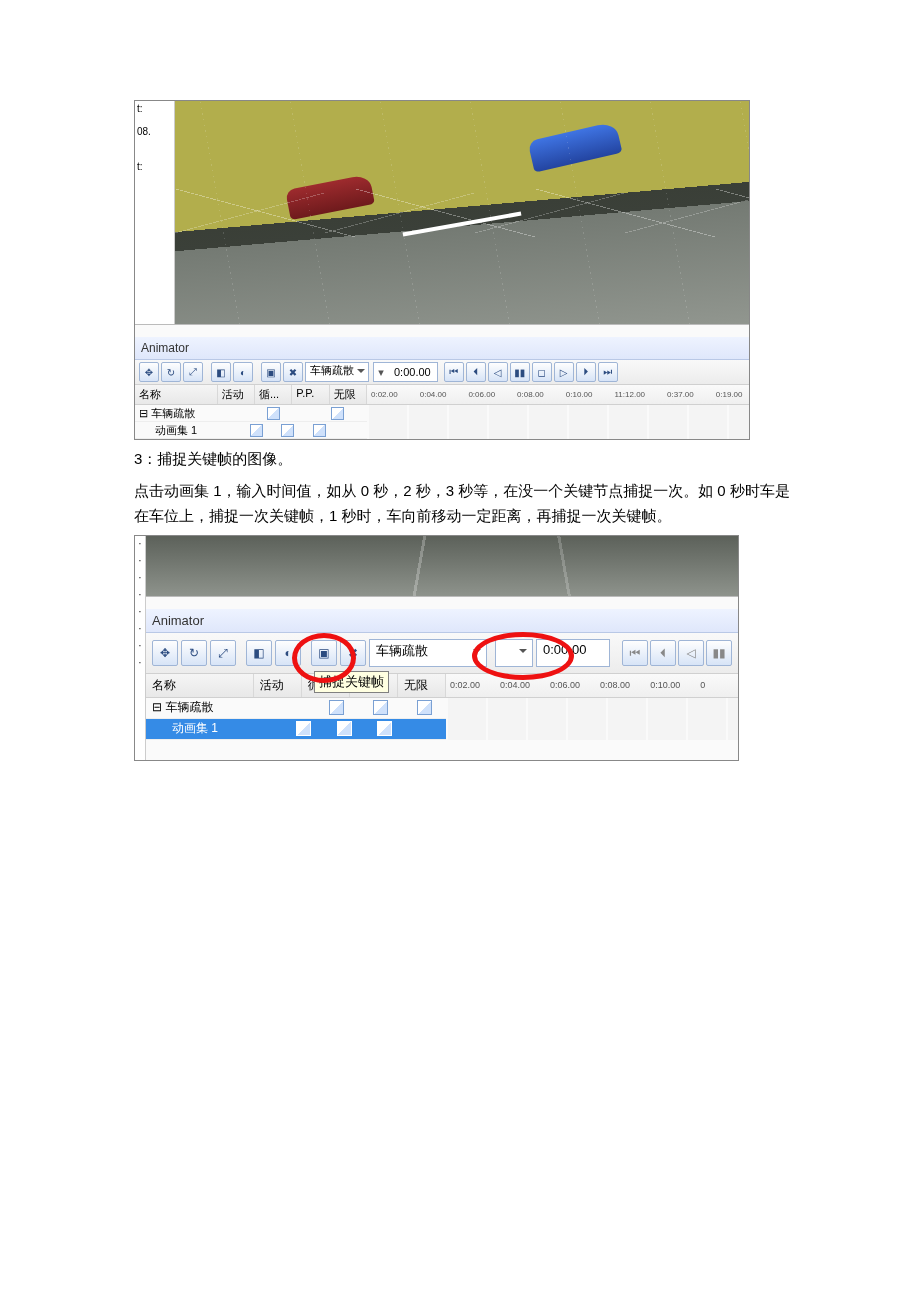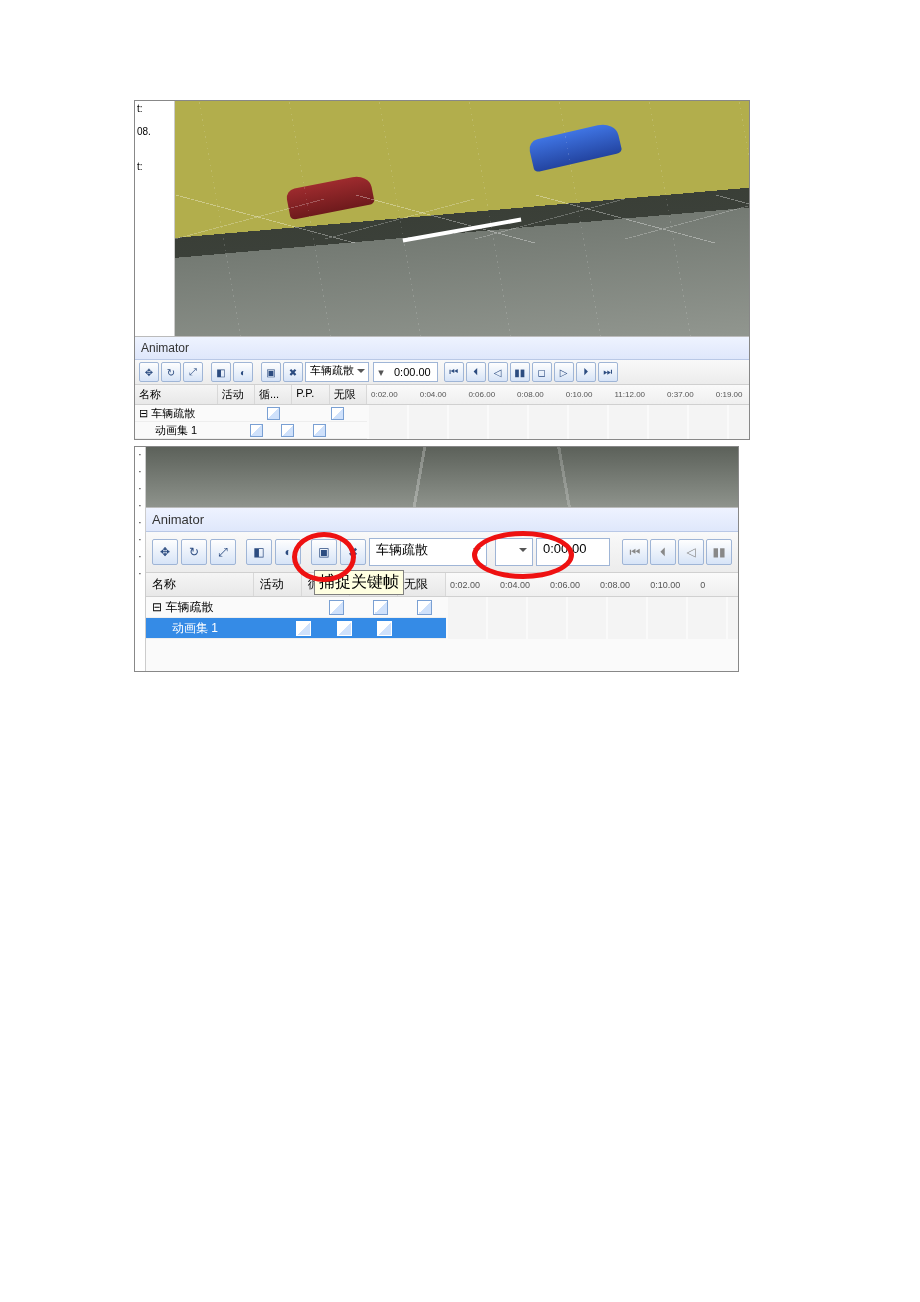--- a/index.html
+++ b/index.html
@@ -80,20 +80,21 @@
       linear-gradient( 80deg, transparent 49.8%, rgba(255,255,255,.15) 49.8% 50%, transparent 50%);
     background-size: 180px 100%, 150px 100%, 90px 100%;
   }
 
   .fig1-animator { background: #fafafa; border-top: 1px solid #bbb; }
   .animator-title {
     font-size: 12px; color: #333;
     background: linear-gradient(#eef3ff,#dfe7fb);
     padding: 4px 6px;
     border-bottom: 1px solid #b9c8e6;
+    margin-top: 12px;
   }
   .toolbar {
     display: flex; align-items: center; gap: 2px;
     padding: 2px 4px;
     border-bottom: 1px solid #d0d0d0;
     background: linear-gradient(#f9f9f9,#ececec);
     font-size: 11px;
   }
   .tbtn {
     width: 18px; height: 18px;
@@ -220,21 +221,21 @@
     border:1px solid #9fb5d6; background:#fff;
     height:22px; padding:2px 6px; font-size:13px;
     min-width: 60px;
   }
   .play2 { display:flex; gap:2px; }
   .play2 .tbtn2 { color:#888; }
 
   .tooltip {
     position:absolute; left:168px; top:38px;
     background:#ffffe1; border:1px solid #808080;
-    font-size:16px; padding:1px 4px;
+    font-size:13px; padding:1px 4px;
   }
 
   .circle-red {
     position:absolute; border:5px solid #e11;
     border-radius:50%;
   }
   .circle1 { left:146px; top:0px; width:54px; height:40px; }
   .circle2 { left:326px; top:-1px; width:92px; height:38px; }
 
   .timeline2-head { display:flex; font-size:12px; border-bottom:1px solid #d0d0d0; }
@@ -356,20 +357,22 @@
                 <span class="chk"></span>
               </span>
             <span class="cell"></span>
           </div>
         </div>
         <div class="track"></div>
       </div>
     </div>
   </div>
 
+  <div class="text-block">3：捕捉关键帧的图像。</div>
+  <div class="text-block">点击动画集 1，输入时间值，如从 0 秒，2 秒，3 秒等，在没一个关键节点捕捉一次。如 0 秒时车是在车位上，捕捉一次关键帧，1 秒时，车向前移动一定距离，再捕捉一次关键帧。</div>
 
   <div class="figure fig2">
     <div class="fig2-left-strip">
       <span>·</span>
         <span>·</span>
         <span>·</span>
         <span>·</span>
         <span>·</span>
         <span>·</span>
         <span>·</span>

